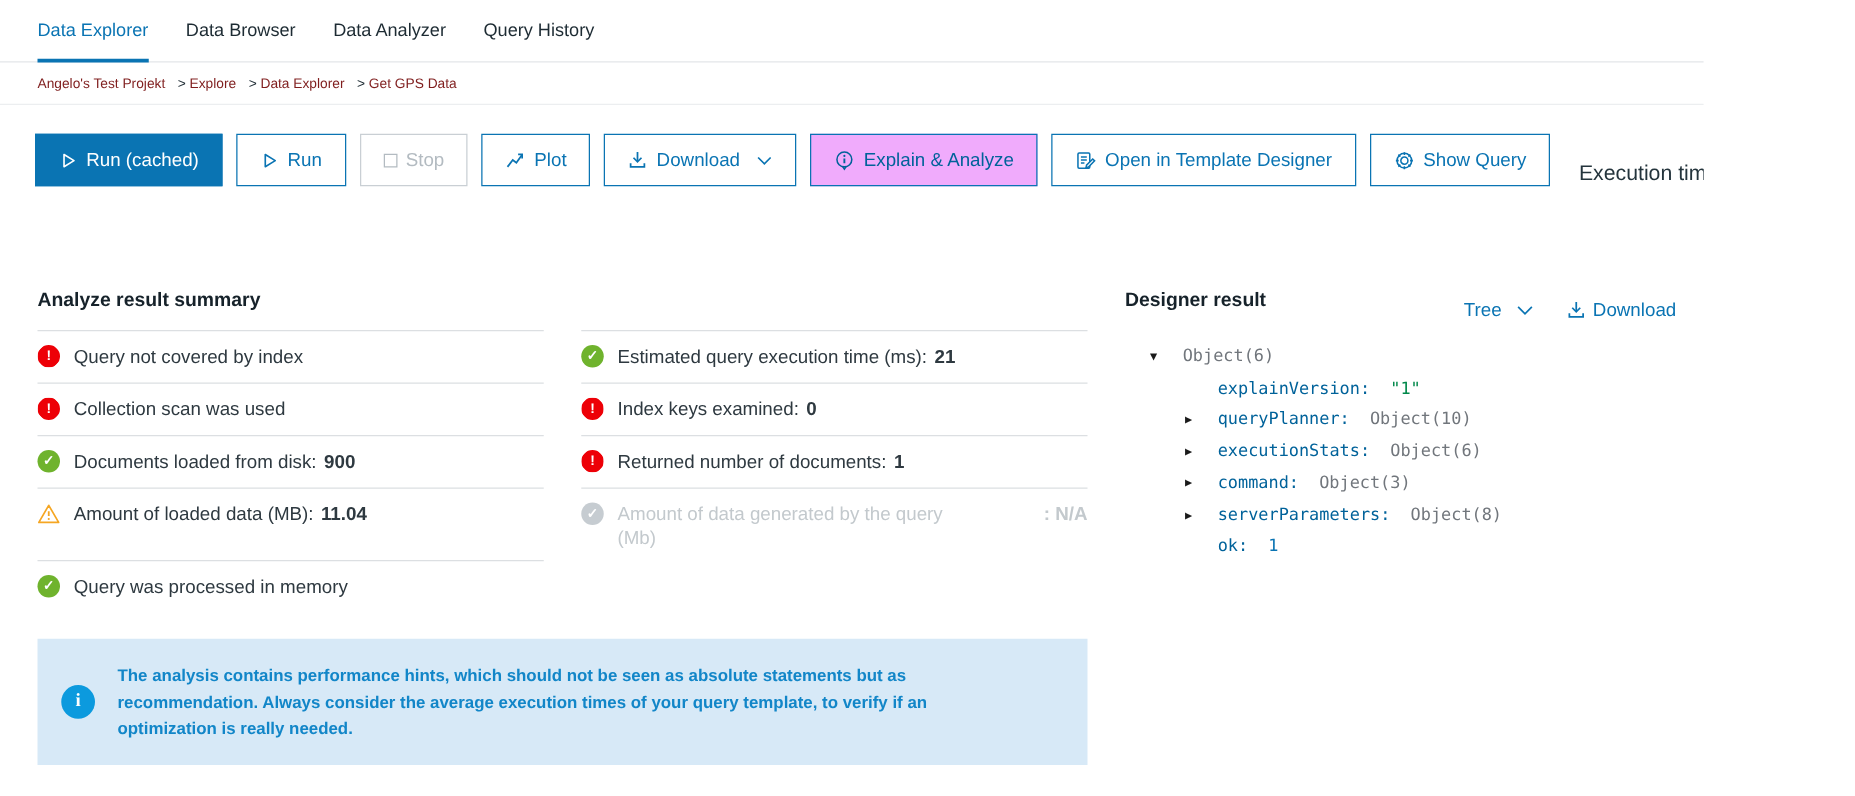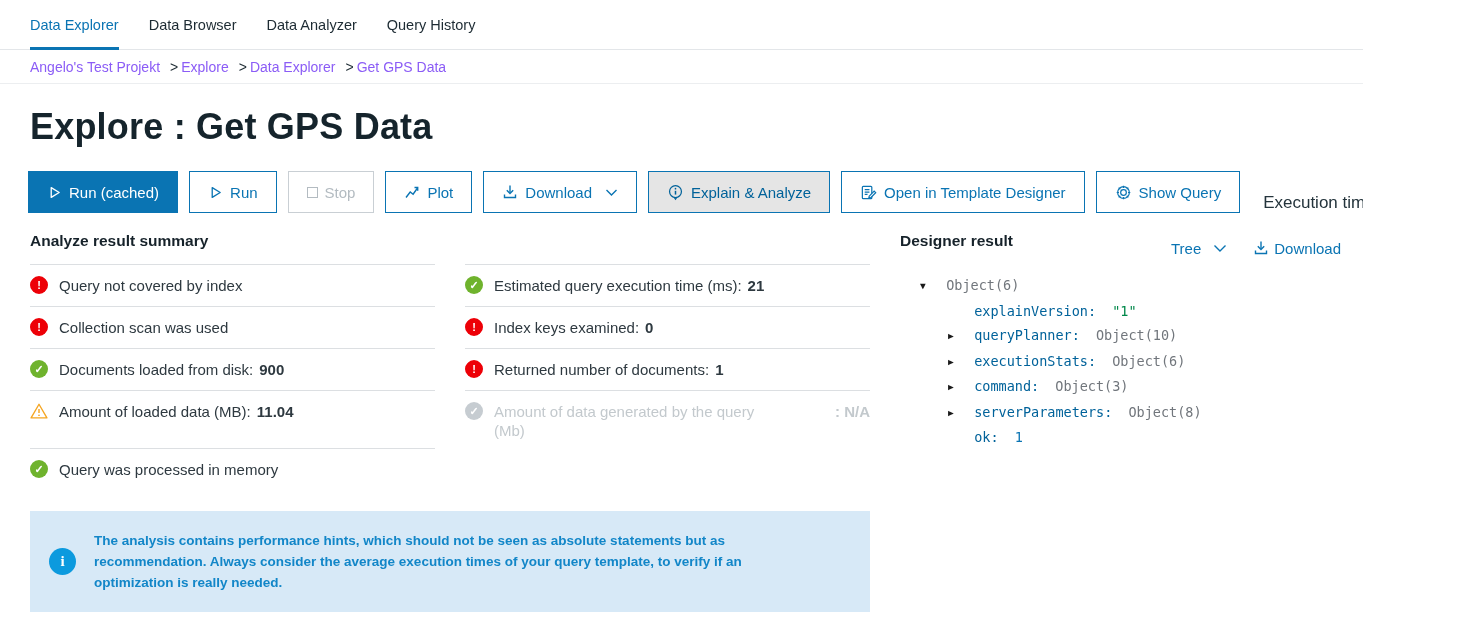--- a/index.html
+++ b/index.html
@@ -18,34 +18,34 @@
   body{font-family:"Liberation Sans",sans-serif;color:var(--text);}
   .app{position:relative;width:1363px;height:637px;overflow:hidden;background:#fff;}
 
   
   .tabs{display:flex;gap:30px;padding-left:30px;height:50px;align-items:stretch;border-bottom:1px solid #e3e6e9;}
   .tab{display:flex;align-items:center;font-size:14.5px;color:#1d2b33;position:relative;cursor:pointer;white-space:nowrap;}
   .tab.active{color:var(--blue);}
   .tab.active::after{content:"";position:absolute;left:0;right:0;bottom:-1px;height:3px;background:var(--blue);}
 
   
-  .breadcrumb{display:flex;align-items:center;height:34px;padding-left:30px;font-size:14px;color:#8b5cf6;border-bottom:1px solid #eceef0;}
+  .breadcrumb{display:flex;align-items:center;height:34px;padding-left:30px;font-size:11px;color:#7f1d1d;border-bottom:1px solid #eceef0;}
   .crumb{cursor:pointer;}
   .crumb:not(:last-child)::after{content:">";margin:0 3px 0 10px;color:#1d2b33;}
 
   
   .page-title{margin:22px 0 0 30px;font-size:36px;font-weight:700;color:#15242c;letter-spacing:.2px;}
 
   
   .toolbar{display:flex;align-items:flex-end;gap:11px;margin:23px 0 0 28px;}
   .btn{display:inline-flex;align-items:center;gap:7px;height:42px;padding:0 18px;border:1px solid var(--blue);
        background:#fff;color:var(--blue);font-size:15px;font-family:inherit;cursor:pointer;white-space:nowrap;}
   .btn.primary{background:var(--blue);color:#fff;border-color:var(--blue);}
   .btn.disabled{border-color:#c9cfd4;color:#b3bbc1;cursor:default;}
-  .btn.selected{background:#e5e5e5;color:var(--dark-blue);}
+  .btn.selected{background:#f0abfc;color:var(--dark-blue);}
   .btn svg{flex:none;}
   .stop-square{display:inline-block;width:11px;height:11px;border:1.5px solid currentColor;}
   .exec-time{margin-left:12px;font-size:17px;color:#24343c;white-space:nowrap;}
 
   
   .summary-left{position:absolute;left:30px;top:232px;width:405px;}
   .summary-right{position:absolute;left:465px;top:264px;width:405px;}
   .section-heading{font-size:15.5px;font-weight:700;color:#16222a;height:32px;}
   .srow{display:flex;align-items:flex-start;border-top:1px solid var(--divider);padding-top:11px;min-height:42px;font-size:15px;color:#2e3940;}
   .summary-left .srow:nth-of-type(4),.summary-right .srow:nth-of-type(4){min-height:58px;}
@@ -99,21 +99,20 @@
     </nav>
 
   <div class="breadcrumb">
 
   <span class="crumb">Angelo's Test Projekt</span>
       <span class="crumb">Explore</span>
       <span class="crumb">Data Explorer</span>
       <span class="crumb">Get GPS Data</span>
     </div>
 
-  <h1 class="page-title">Explore : Get GPS Data</h1>
 
   <div class="toolbar">
     <button class="btn primary">
       <svg width="15" height="15" viewBox="0 0 16 16">
           <path d="M4.5 2.8v10.4L13 8z" fill="none" stroke="currentColor" stroke-width="1.4" stroke-linejoin="round"></path>
         </svg>
       <span>Run (cached)</span>
     </button>
     <button class="btn">
       <svg width="15" height="15" viewBox="0 0 16 16">

